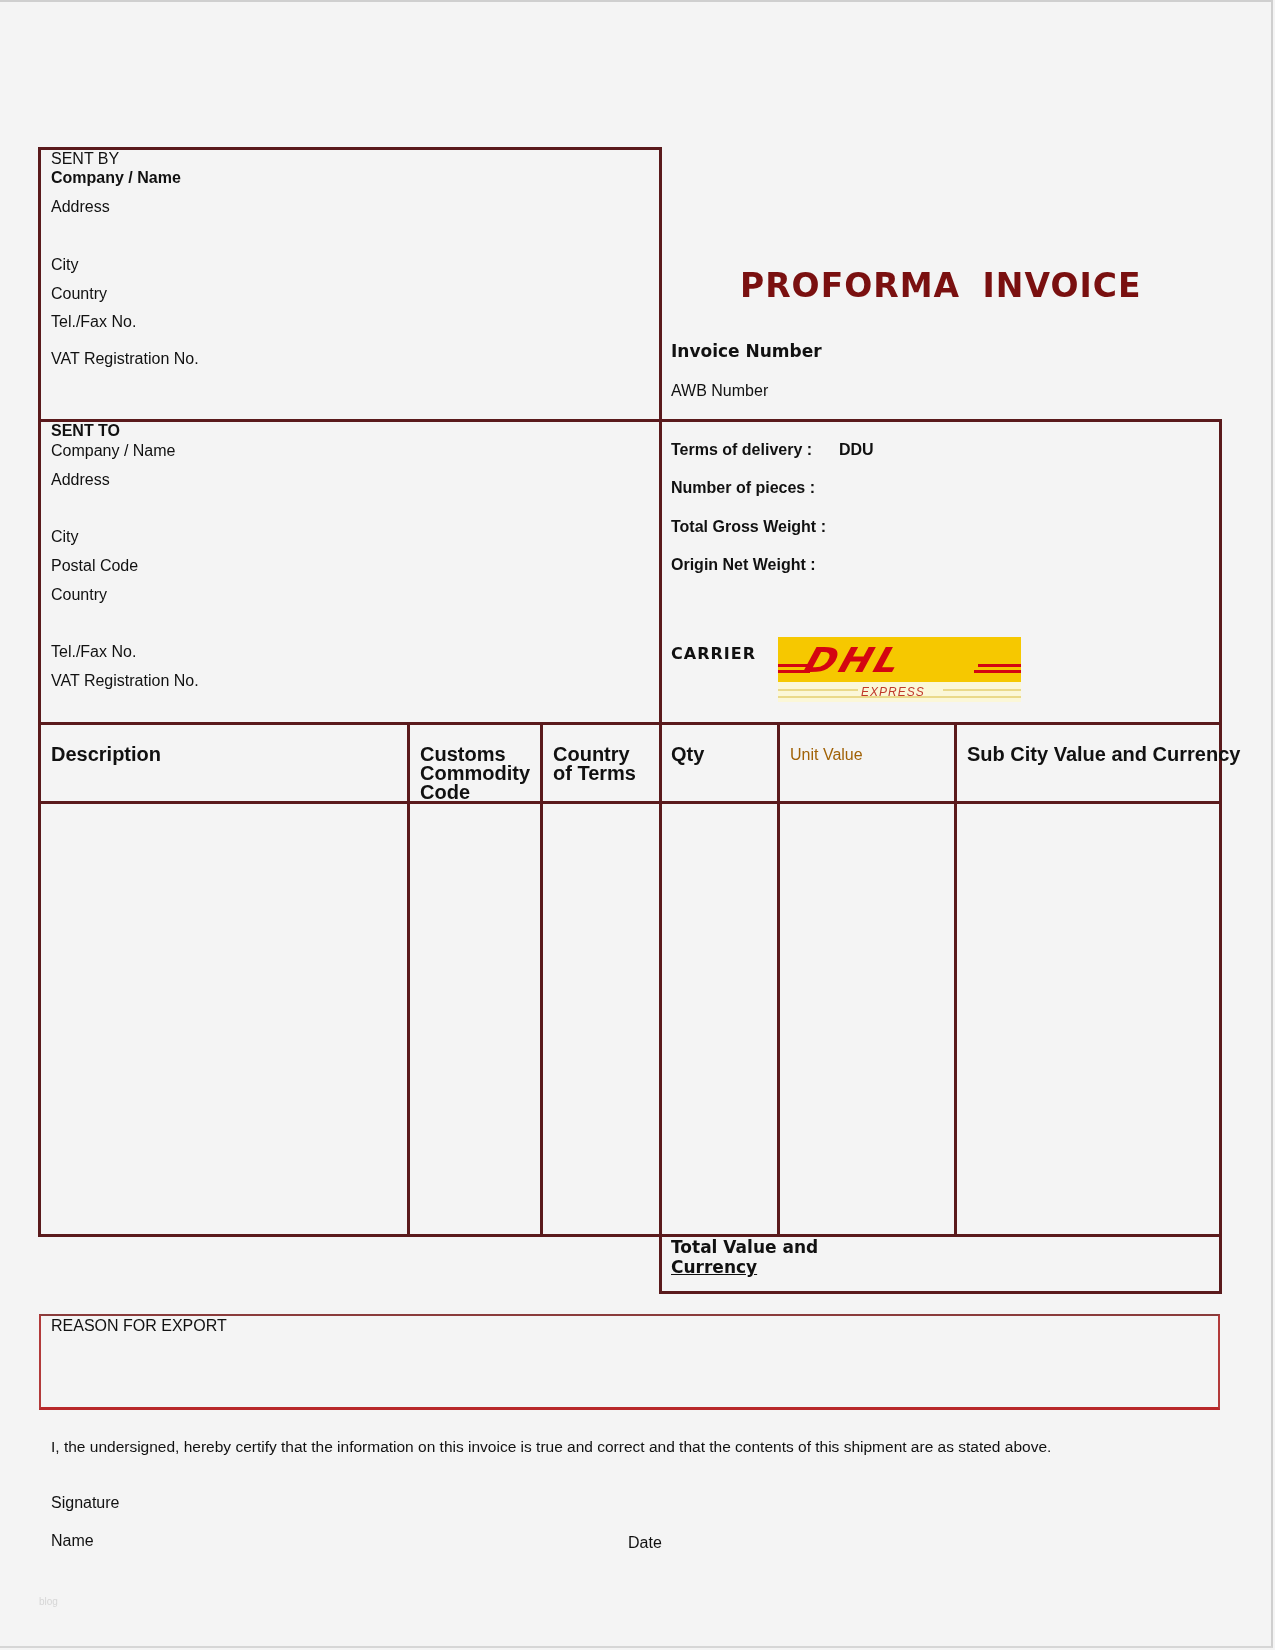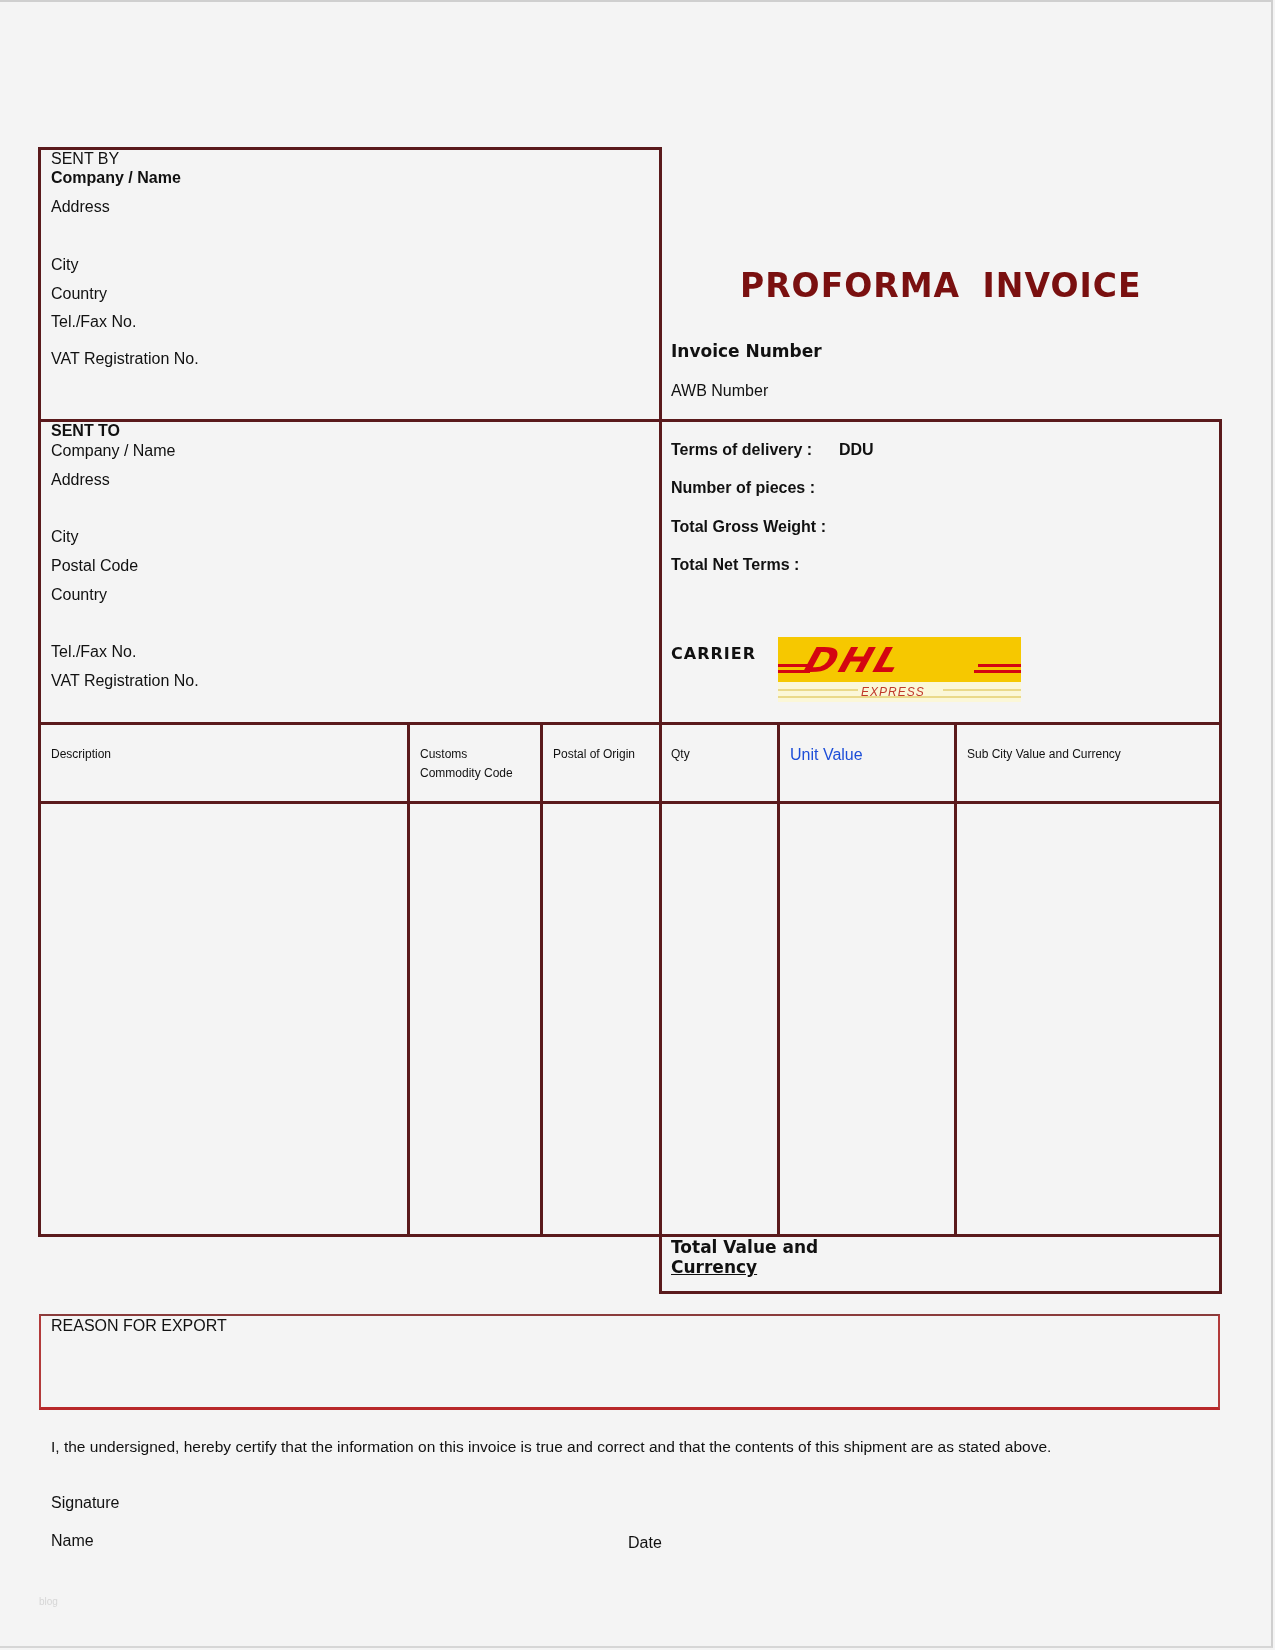--- a/index.html
+++ b/index.html
@@ -21,21 +21,21 @@
   .v { width: 3px; }
   .lbl { position: absolute; font-size: 16px; white-space: nowrap; line-height: 19px; }
   .b { font-weight: bold; }
   .sans2 { font-family: "DejaVu Sans", sans-serif; font-weight: bold; font-size: 15.5px; }
   .title {
     position: absolute; left: 740px; top: 266px;
     font-family: "DejaVu Sans", sans-serif; font-weight: bold;
     font-size: 33px; color: #7a1010; letter-spacing: 1px; word-spacing: 10px;
     white-space: nowrap;
   }
-  .hdr { position: absolute; font-size: 12px; line-height: 19px; font-weight: normal; }
+  .hdr { position: absolute; font-size: 20px; line-height: 19px; font-weight: bold; }
   .reason-box {
     position: absolute; left: 39px; top: 1314px; width: 1181px; height: 96px;
     border: 2px solid #b23a3a; border-bottom: 3px solid #b8282a; box-sizing: border-box;
     border-top-color: #8a3b3b;
   }
   .dhl {
     position: absolute; left: 778px; top: 637px; width: 243px; height: 65px;
     background: #fbf7d8;
   }
   .dhl-top {
@@ -100,43 +100,43 @@
   <div class="lbl" style="left:51px; top:585px;">Country</div>
   <div class="lbl" style="left:51px; top:642px;">Tel./Fax No.</div>
   <div class="lbl" style="left:51px; top:671px;">VAT Registration No.</div>
 </div>
 
 <div>
   <div class="lbl b" style="left:671px; top:440px;">Terms of delivery :</div>
   <div class="lbl" style="left:839px; top:440px; font-weight:bold;">DDU</div>
   <div class="lbl b" style="left:671px; top:478px;">Number of pieces :</div>
   <div class="lbl b" style="left:671px; top:517px;">Total Gross Weight :</div>
-  <div class="lbl b" style="left:671px; top:555px;">Total Net Terms :</div>
+  <div class="lbl b" style="left:671px; top:555px;">Origin Net Weight :</div>
   <div class="lbl sans2" style="left:671px; top:644px; font-size:16px; letter-spacing:1px;">CARRIER</div>
 
   <div class="dhl">
     <div class="dhl-top"></div>
     <div class="dhl-stripe" style="left:0; top:27px; width:35px;"></div>
     <div class="dhl-stripe" style="left:0; top:33px; width:32px;"></div>
     <div class="dhl-stripe" style="left:200px; top:27px; width:43px;"></div>
     <div class="dhl-stripe" style="left:196px; top:33px; width:47px;"></div>
     <div class="dhl-word">DHL</div>
     <div class="dhl-faint" style="left:0; top:52px; width:80px;"></div>
     <div class="dhl-faint" style="left:165px; top:52px; width:78px;"></div>
     <div class="dhl-faint" style="left:0; top:59px; width:243px;"></div>
     <div class="dhl-express">EXPRESS</div>
   </div>
 </div>
 
 <div>
   <div class="hdr" style="left:51px; top:745px;">Description</div>
   <div class="hdr" style="left:420px; top:745px; width:110px; white-space:normal;">Customs Commodity Code</div>
-  <div class="hdr" style="left:553px; top:745px; width:100px; white-space:normal;">Postal of Origin</div>
+  <div class="hdr" style="left:553px; top:745px; width:100px; white-space:normal;">Country of Terms</div>
   <div class="hdr" style="left:671px; top:745px;">Qty</div>
-  <div class="lbl" style="left:790px; top:745px; color:#1d4ed8;">Unit Value</div>
+  <div class="lbl" style="left:790px; top:745px; color:#a16207;">Unit Value</div>
   <div class="hdr" style="left:967px; top:745px; white-space:nowrap;">Sub City Value and Currency</div>
 
   <div style="position:absolute; left:41px; top:804px; width:1178px; height:430px;"></div>
 </div>
 
 <div>
   <div class="lbl sans2" style="left:671px; top:1238px; font-size:17px;">Total Value and</div>
   <div class="lbl sans2" style="left:671px; top:1258px; font-size:17px;text-decoration:underline;">Currency</div>
   <div style="position:absolute; left:860px; top:1238px; width:358px; height:50px;"></div>
 </div>

